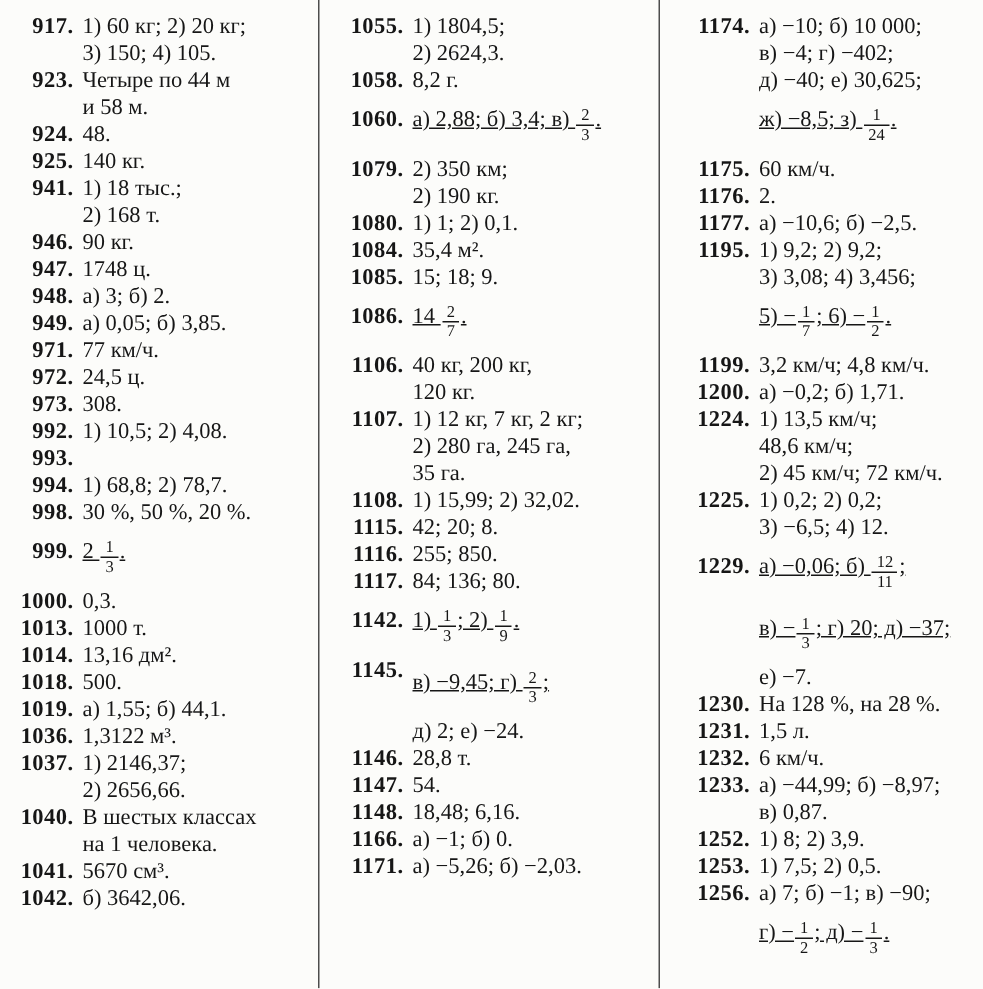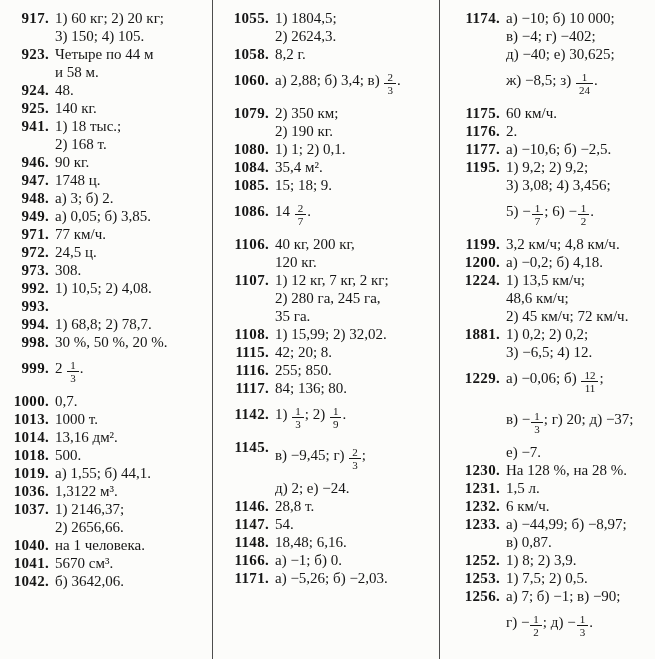--- a/index.html
+++ b/index.html
@@ -21,21 +21,21 @@
   .col3 { flex: 1; padding-left: 16px; padding-right: 1px; }
   .vdivider { width: 1px; background: var(--divider); flex: 0 0 1px; }
 
   .entry { display: flex; align-items: flex-start; font-size: 15px; line-height: 18px; }
   .num {
     flex: 0 0 44px; text-align: right; font-weight: 700;
     margin-right: 6px; white-space: nowrap; letter-spacing: 0.3px;
   }
   .ans { flex: 1; min-width: 0; }
   .line { display: block; white-space: nowrap; }
-  .line.hasfrac { padding: 8px 0; }
+  .line.hasfrac { padding: 8px 0; text-decoration: underline; }
   .entry.fracfirst .num { padding-top: 8px; }
 
   .frac {
     display: inline-block; vertical-align: -9px; text-align: center;
     font-size: 11px; line-height: 12px; margin: 0 1px; font-weight: 400;
   }
   .frac .fn { display: block; padding: 0 3px; border-bottom: 1px solid var(--ink); }
   .frac .fd { display: block; padding: 0 3px; }
 </style>
 </head>
@@ -141,21 +141,21 @@
       </div>
       <div class="entry fracfirst">
         <span class="num">999.</span>
         <span class="ans">
           <span class="line hasfrac">2 <span class="frac"><span class="fn">1</span><span class="fd">3</span></span>.</span>
         </span>
       </div>
       <div class="entry">
         <span class="num">1000.</span>
         <span class="ans">
-          <span class="line">0,7.</span>
+          <span class="line">0,3.</span>
         </span>
       </div>
       <div class="entry">
         <span class="num">1013.</span>
         <span class="ans">
           <span class="line">1000 т.</span>
         </span>
       </div>
       <div class="entry">
         <span class="num">1014.</span>
@@ -184,20 +184,21 @@
       <div class="entry">
         <span class="num">1037.</span>
         <span class="ans">
           <span class="line">1) 2146,37;</span>
           <span class="line">2) 2656,66.</span>
         </span>
       </div>
       <div class="entry">
         <span class="num">1040.</span>
         <span class="ans">
+          <span class="line">В шестых классах</span>
           <span class="line">на 1 человека.</span>
         </span>
       </div>
       <div class="entry">
         <span class="num">1041.</span>
         <span class="ans">
           <span class="line">5670 см³.</span>
         </span>
       </div>
       <div class="entry">
@@ -381,33 +382,33 @@
       </div>
       <div class="entry">
         <span class="num">1199.</span>
         <span class="ans">
           <span class="line">3,2 км/ч; 4,8 км/ч.</span>
         </span>
       </div>
       <div class="entry">
         <span class="num">1200.</span>
         <span class="ans">
-          <span class="line">а) −0,2; б) 4,18.</span>
+          <span class="line">а) −0,2; б) 1,71.</span>
         </span>
       </div>
       <div class="entry">
         <span class="num">1224.</span>
         <span class="ans">
           <span class="line">1) 13,5 км/ч;</span>
           <span class="line">48,6 км/ч;</span>
           <span class="line">2) 45 км/ч; 72 км/ч.</span>
         </span>
       </div>
       <div class="entry">
-        <span class="num">1881.</span>
+        <span class="num">1225.</span>
         <span class="ans">
           <span class="line">1) 0,2; 2) 0,2;</span>
           <span class="line">3) −6,5; 4) 12.</span>
         </span>
       </div>
       <div class="entry fracfirst">
         <span class="num">1229.</span>
         <span class="ans">
           <span class="line hasfrac">а) −0,06; б) <span class="frac"><span class="fn">12</span><span class="fd">11</span></span>;</span>
           <span class="line hasfrac">в) −<span class="frac"><span class="fn">1</span><span class="fd">3</span></span>; г) 20; д) −37;</span>

